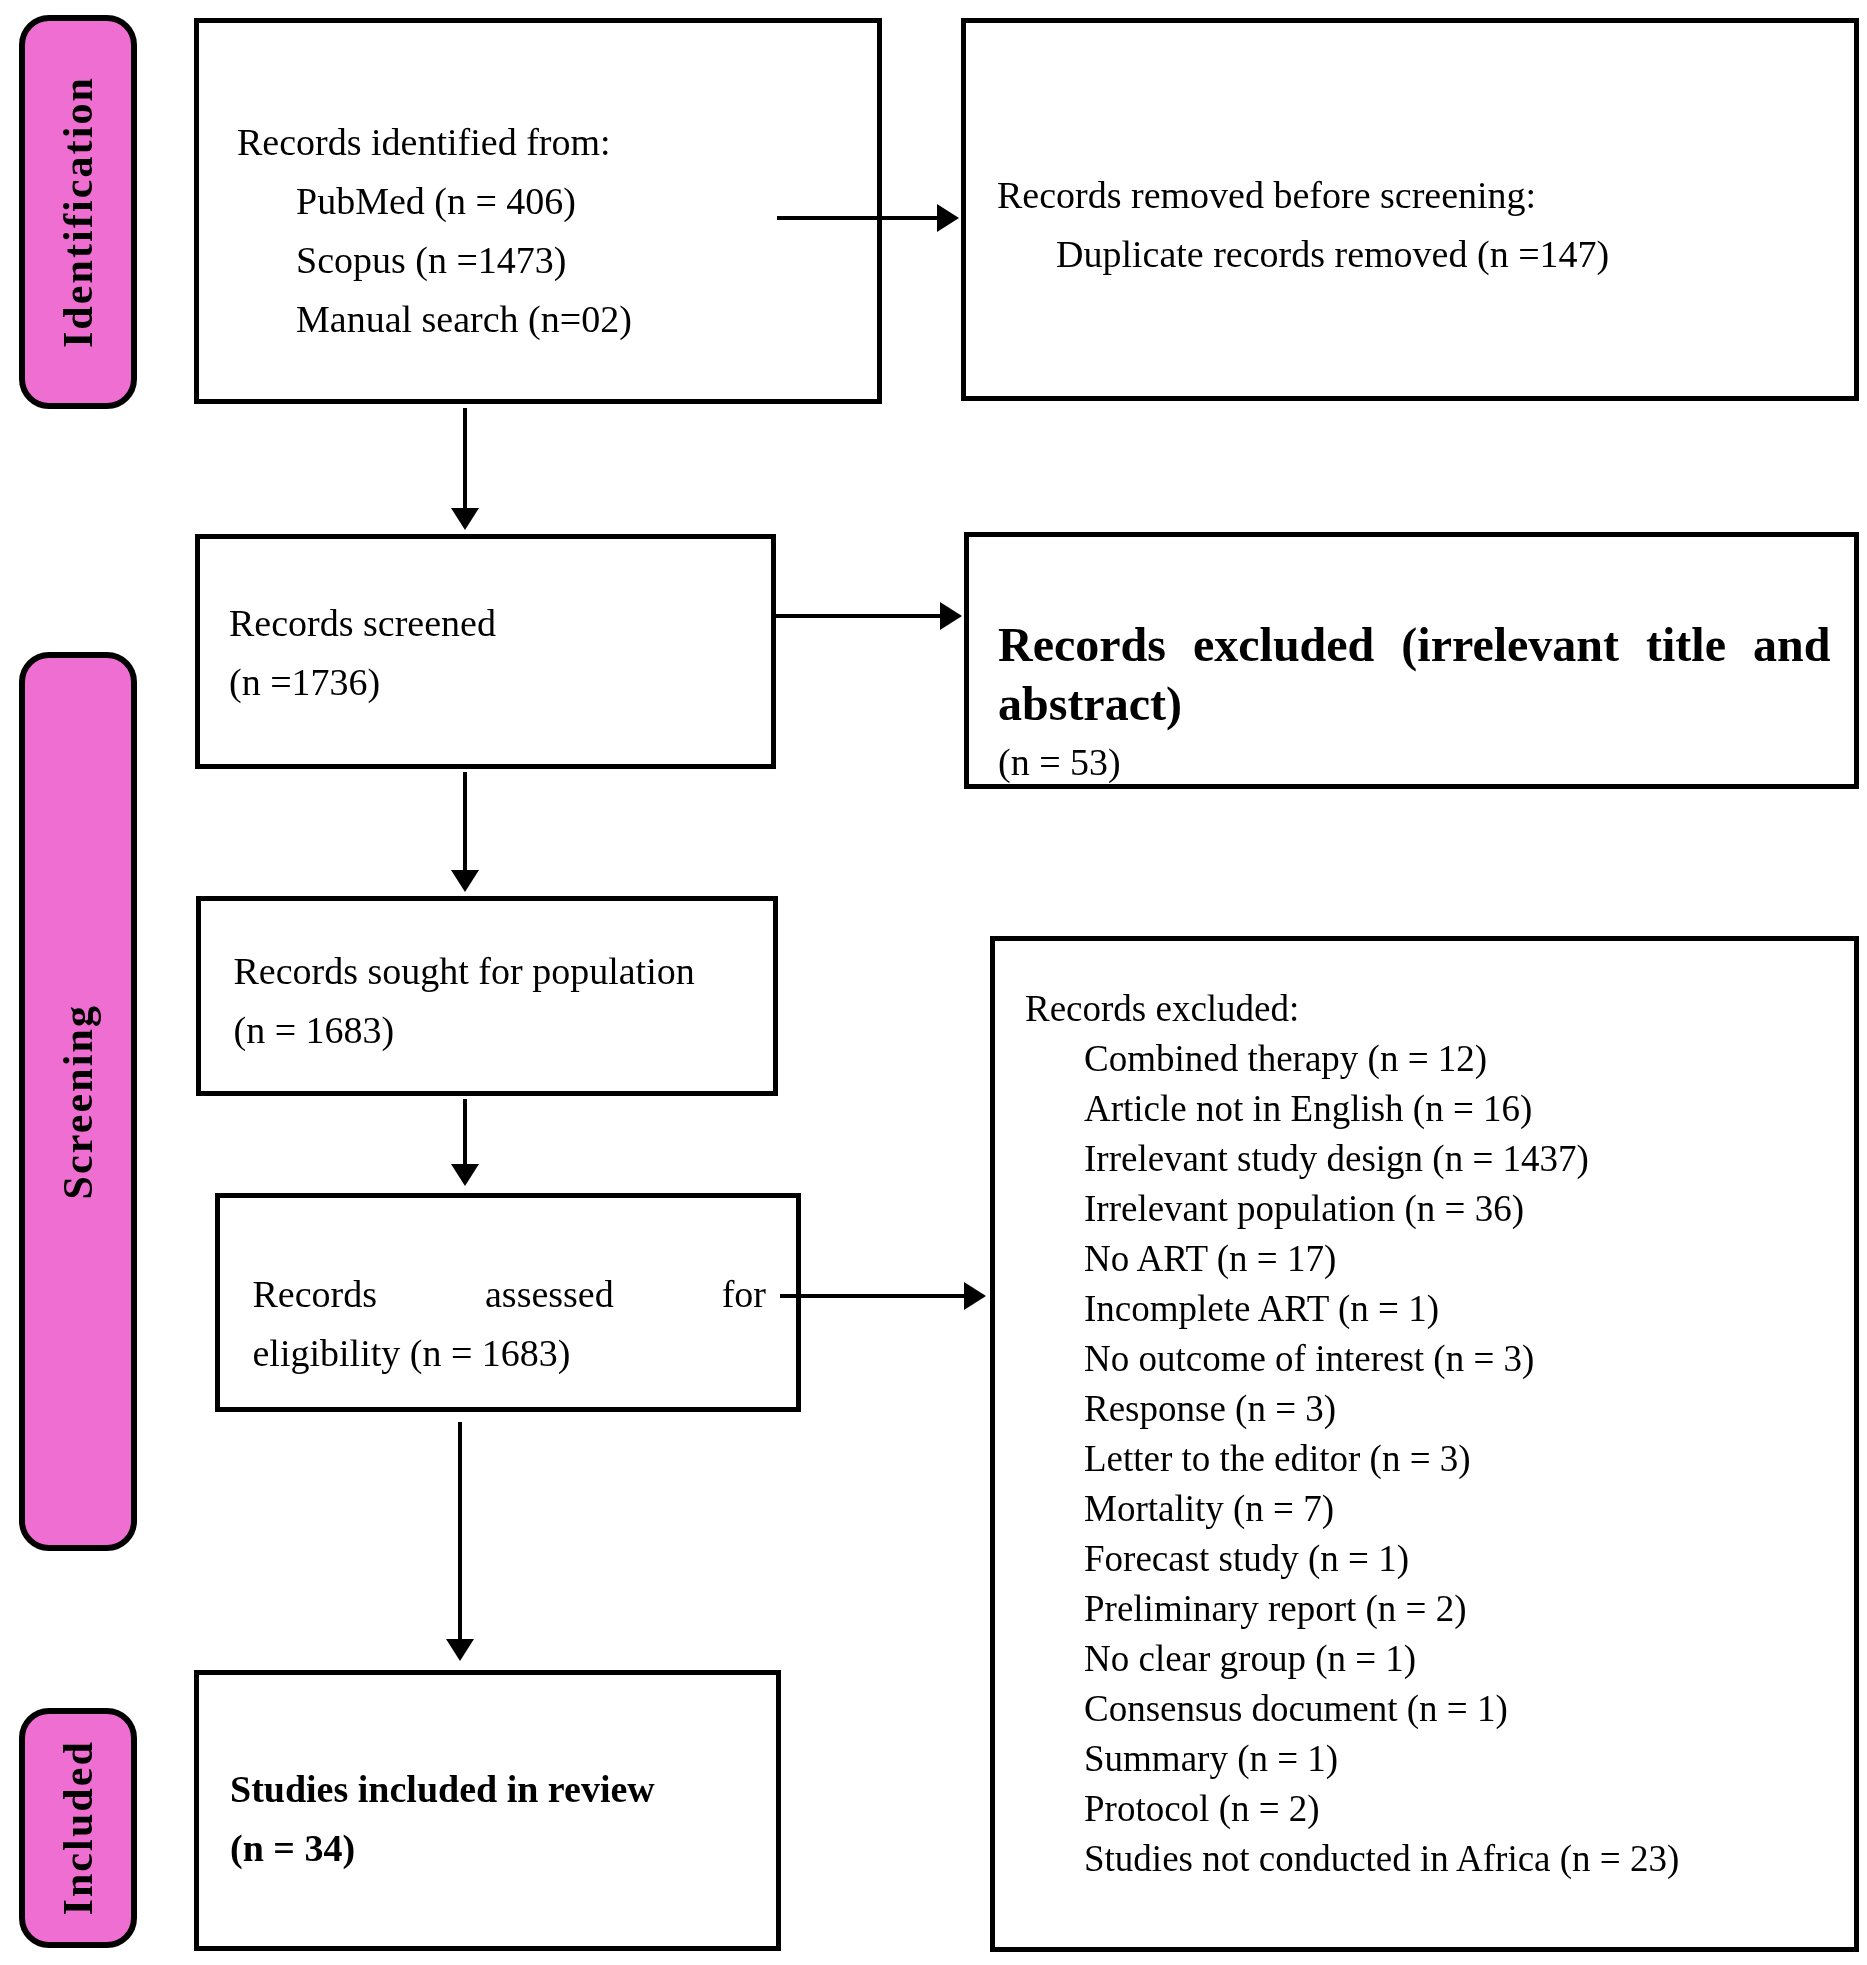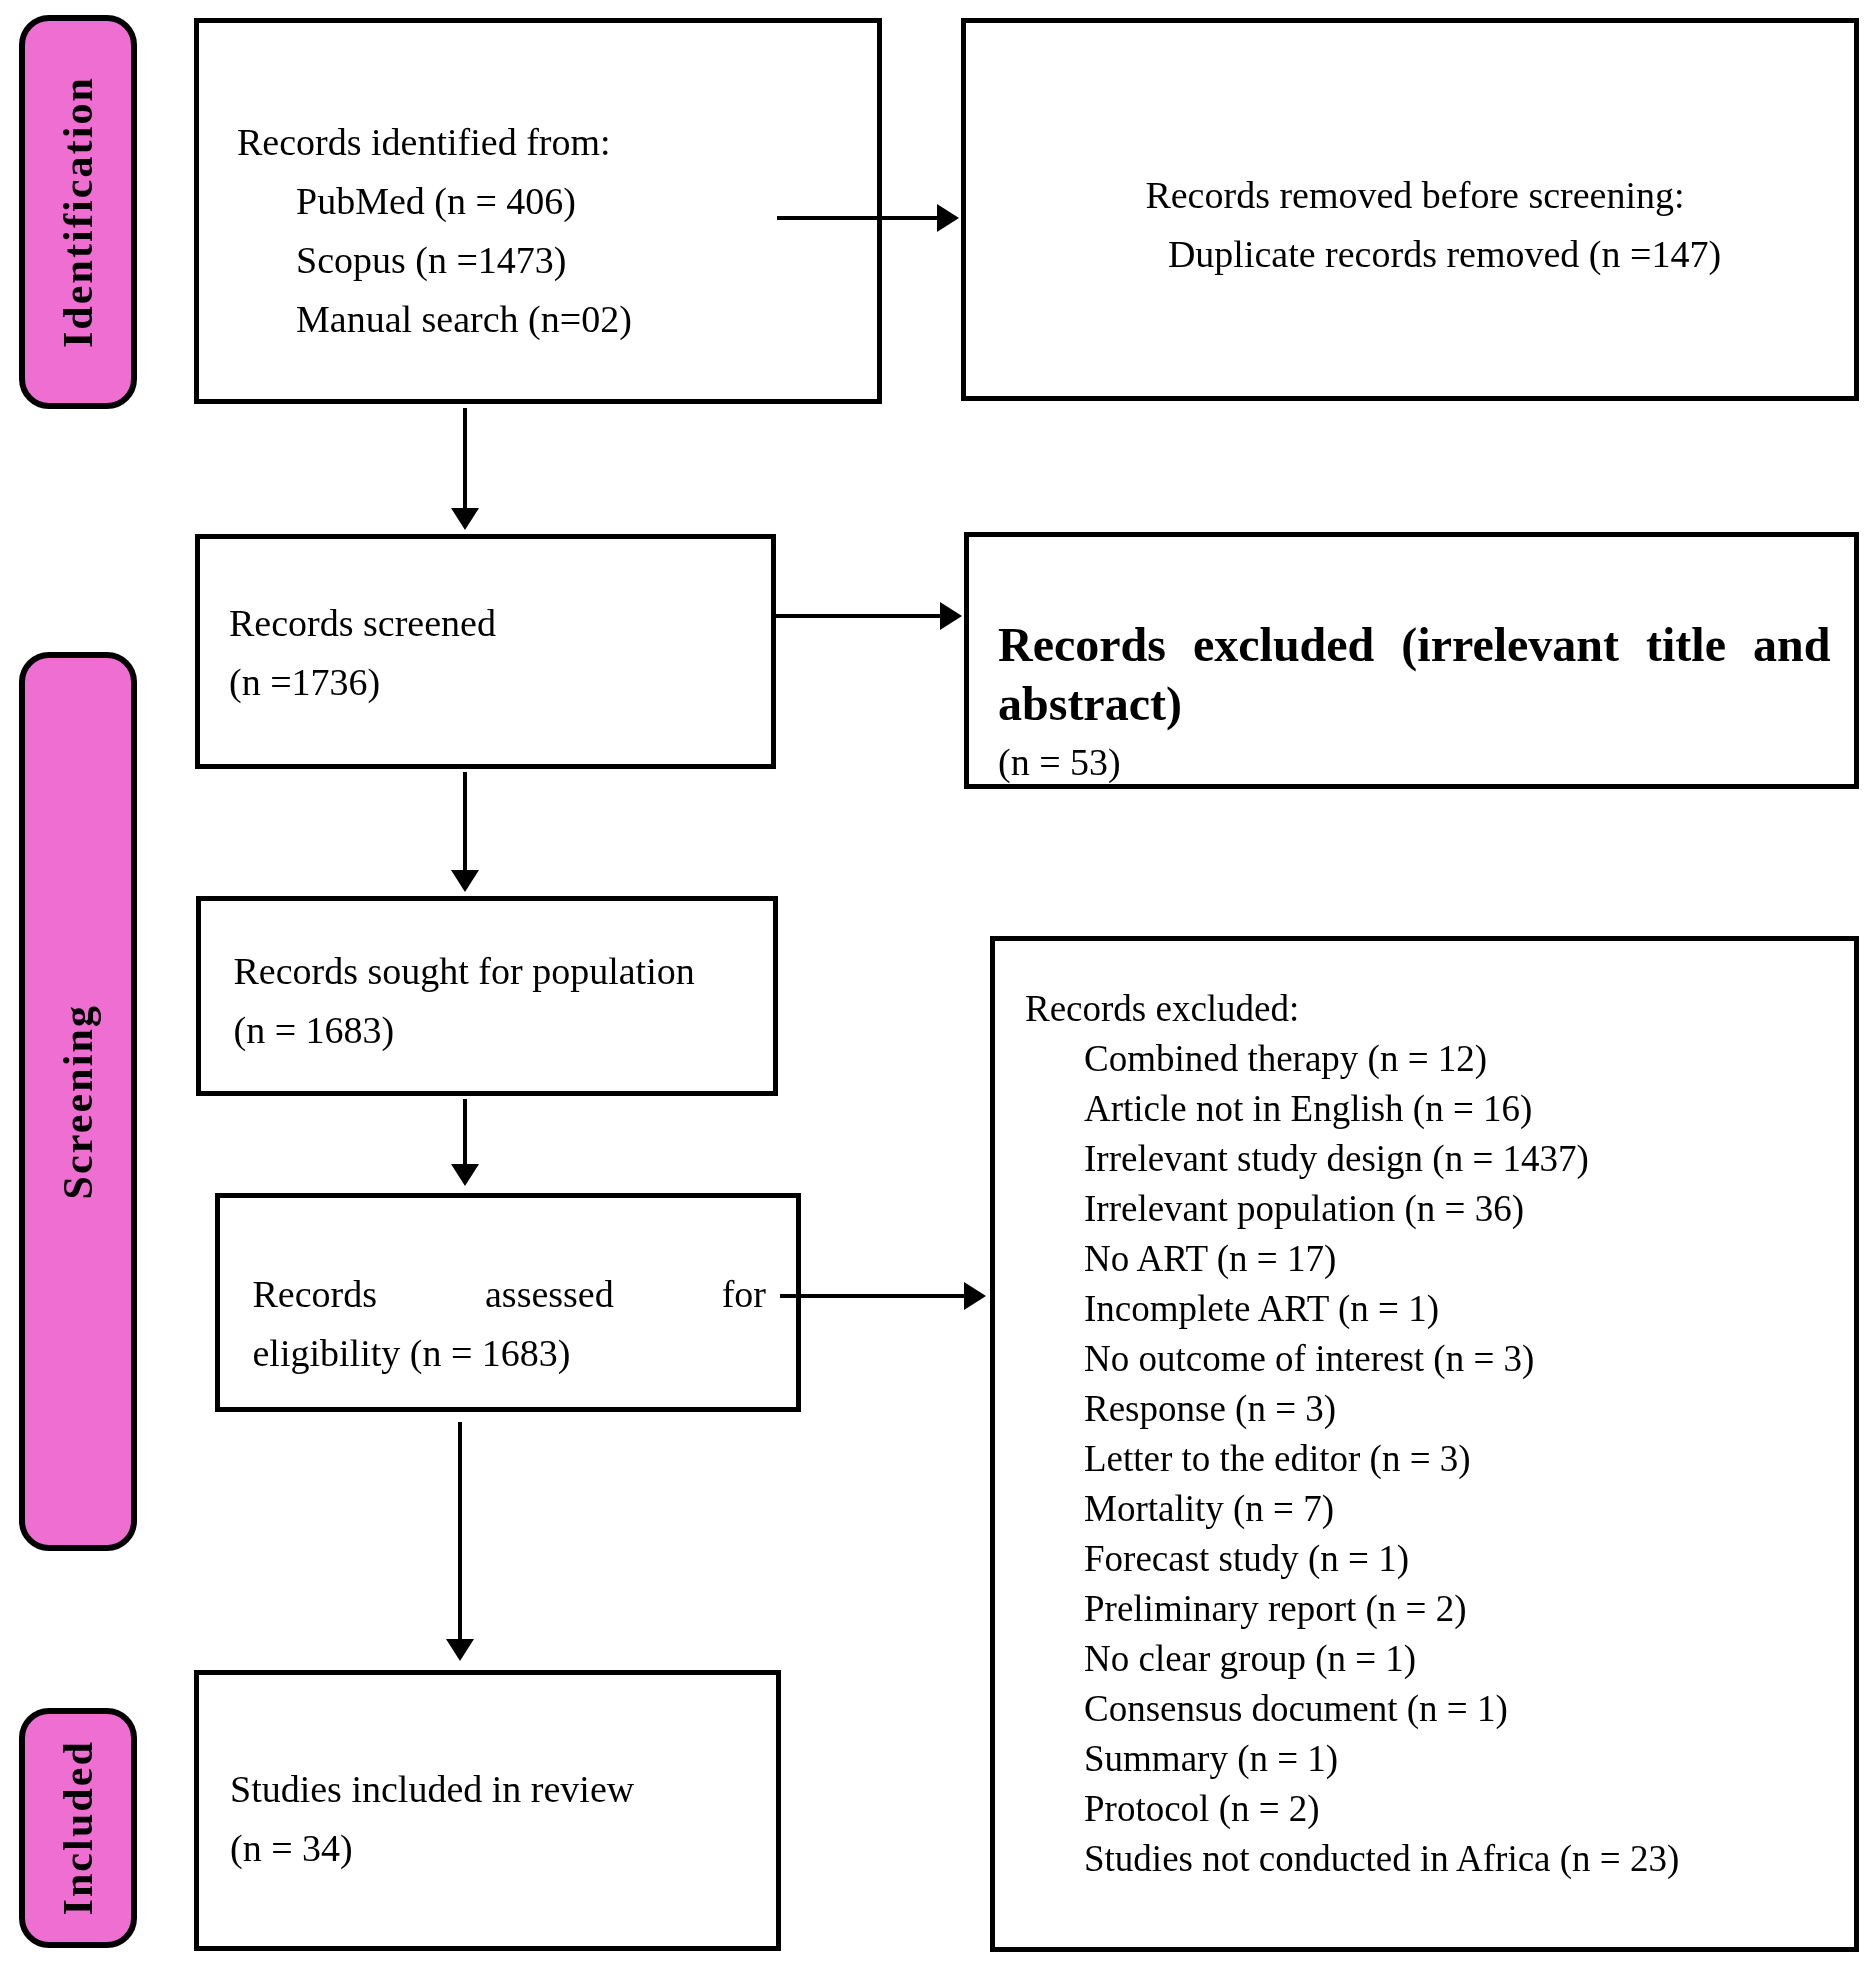--- a/index.html
+++ b/index.html
@@ -57,21 +57,21 @@
     <span class="stage-text">Included</span>
   </div>
 
   <div class="box" style="left:194px;top:18.4px;width:688px;height:386px;padding:90px 1px 0 38px;">
     <div class="line">Records identified from:</div>
     <div class="line indent">PubMed (n = 406)</div>
     <div class="line indent">Scopus (n =1473)</div>
     <div class="line indent">Manual search (n=02)</div>
   </div>
 
-  <div class="box" style="left:961px;top:18.4px;width:898px;height:383px;padding:143px 21px 0 31px;text-align:center;">
+  <div class="box" style="left:961px;top:18.4px;width:898px;height:383px;padding:143px 21px 0 31px;">
     <div class="line">Records removed before screening:</div>
     <div class="line indent">Duplicate records removed (n =147)</div>
   </div>
 
   <div class="box" style="left:195px;top:534px;width:581px;height:235px;padding:55px 15.7px 0 29px;">
     <div class="line">Records screened</div>
     <div class="line">(n =1736)</div>
   </div>
 
   <div class="box" style="left:964px;top:532px;width:895px;height:257px;padding:78px 23.6px 0 29px;">
@@ -105,21 +105,21 @@
         <div class="line indent">Forecast study (n = 1)</div>
         <div class="line indent">Preliminary report (n = 2)</div>
         <div class="line indent">No clear group (n = 1)</div>
         <div class="line indent">Consensus document (n = 1)</div>
         <div class="line indent">Summary (n = 1)</div>
         <div class="line indent">Protocol (n = 2)</div>
         <div class="line indent">Studies not conducted in Africa (n = 23)</div>
       </div>
   </div>
 
-  <div class="box" style="left:194px;top:1670px;width:587px;height:281px;padding:85px 15.7px 0 31px;">
+  <div class="box" style="left:194px;top:1670px;width:587px;height:281px;padding:85px 15.7px 0 31px;font-weight:bold;">
     <div class="line">Studies included in review</div>
     <div class="line">(n = 34)</div>
   </div>
 
   <div class="arrow" style="left:451px;top:408px;width:28px;height:122px;">
     <div class="shaft-v"></div>
     <div class="head-v"></div>
   </div>
   <div class="arrow" style="left:451px;top:772px;width:28px;height:120px;">
     <div class="shaft-v"></div>

